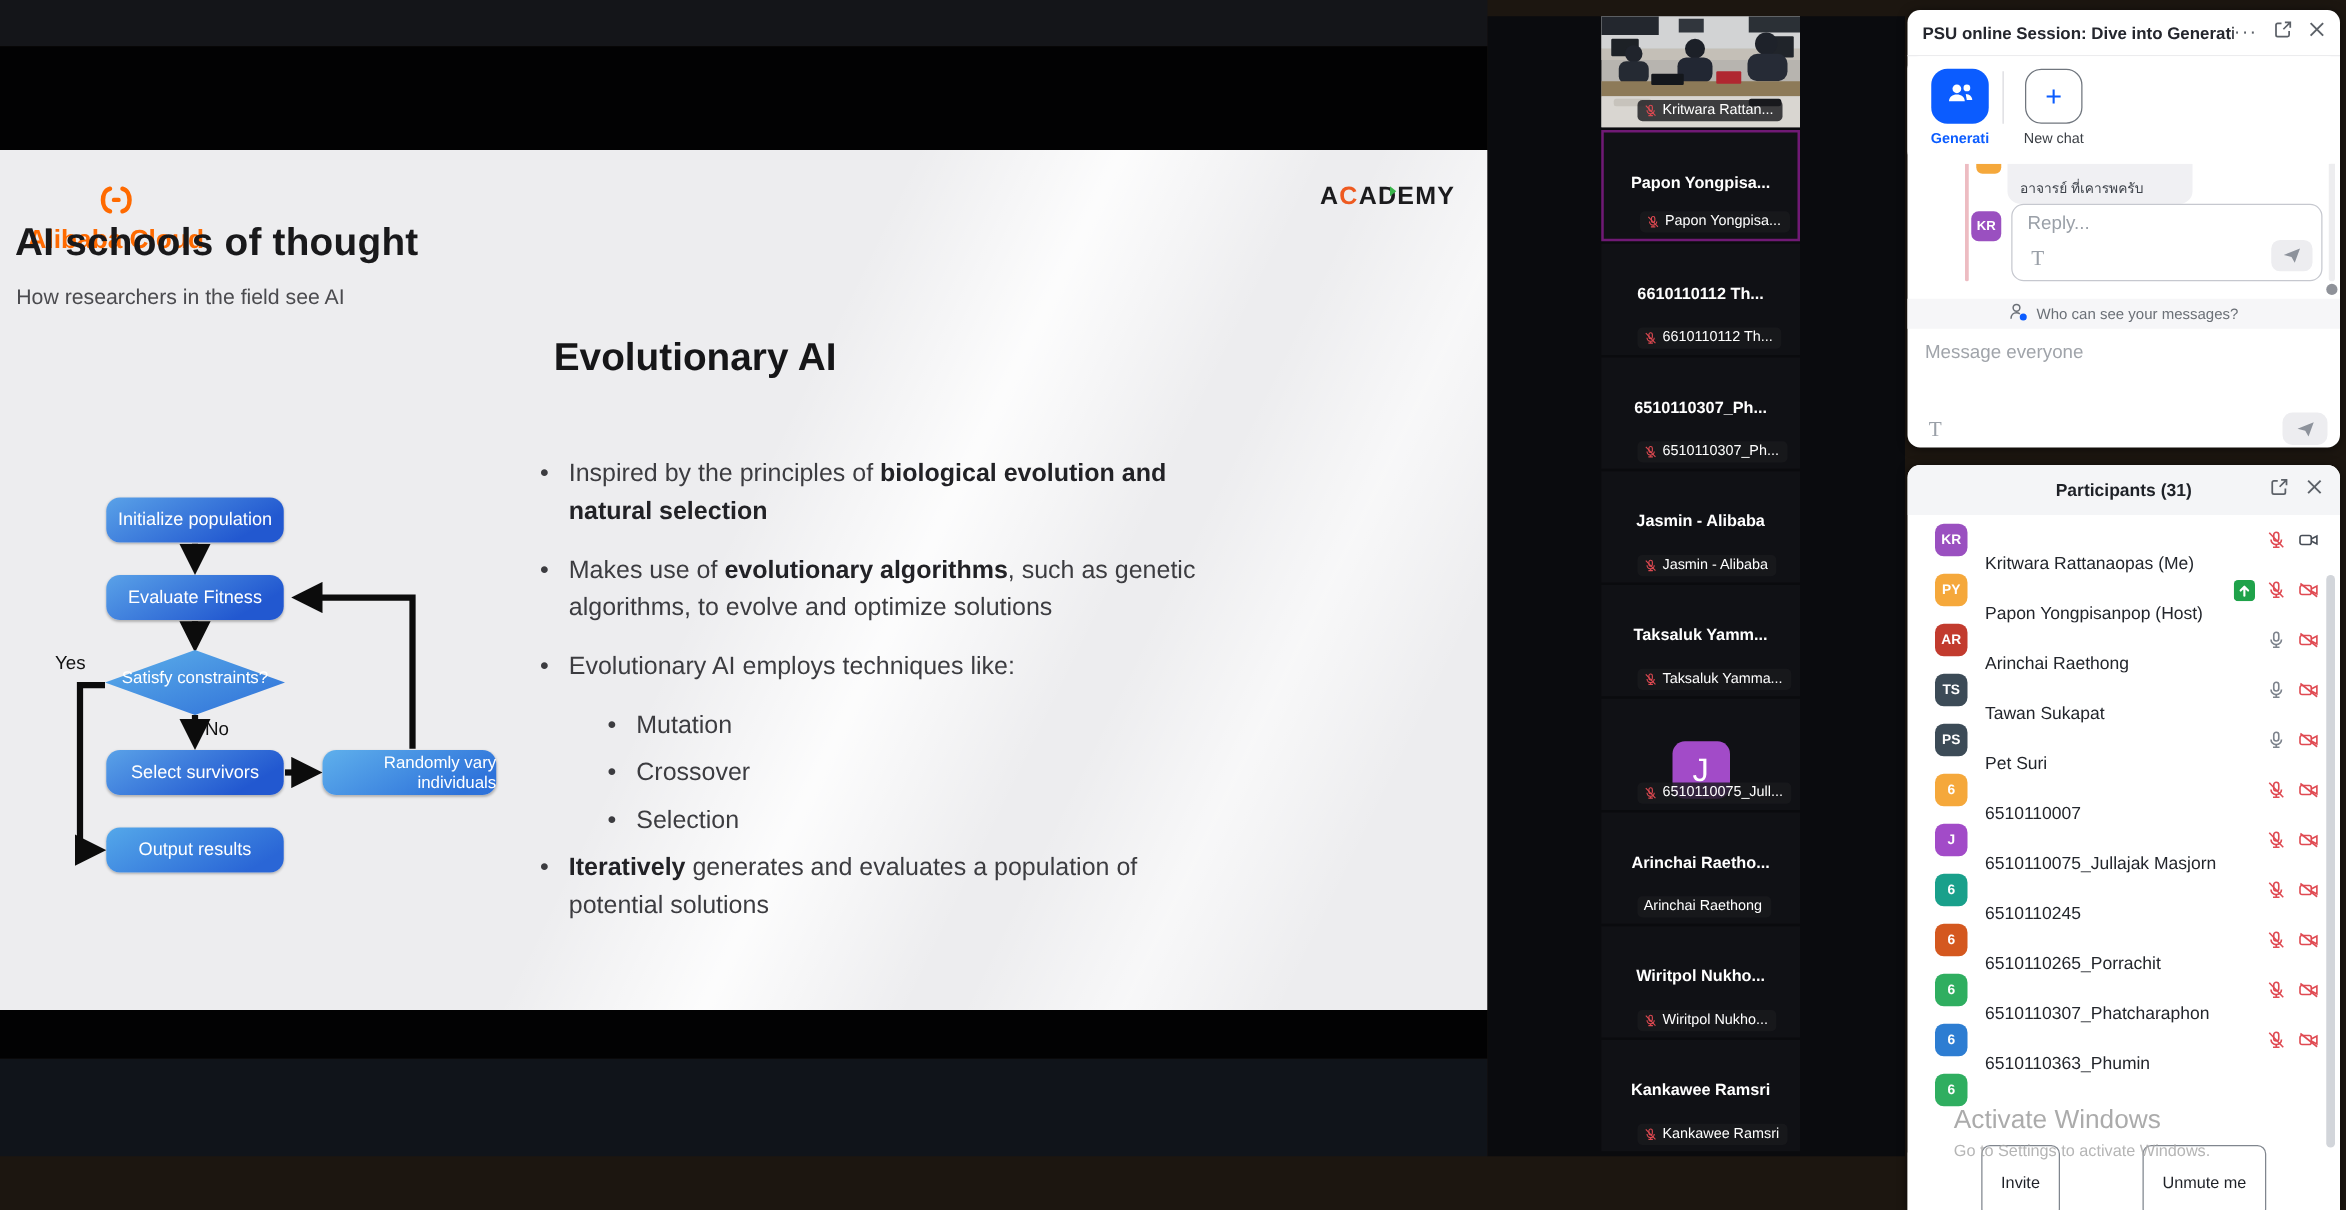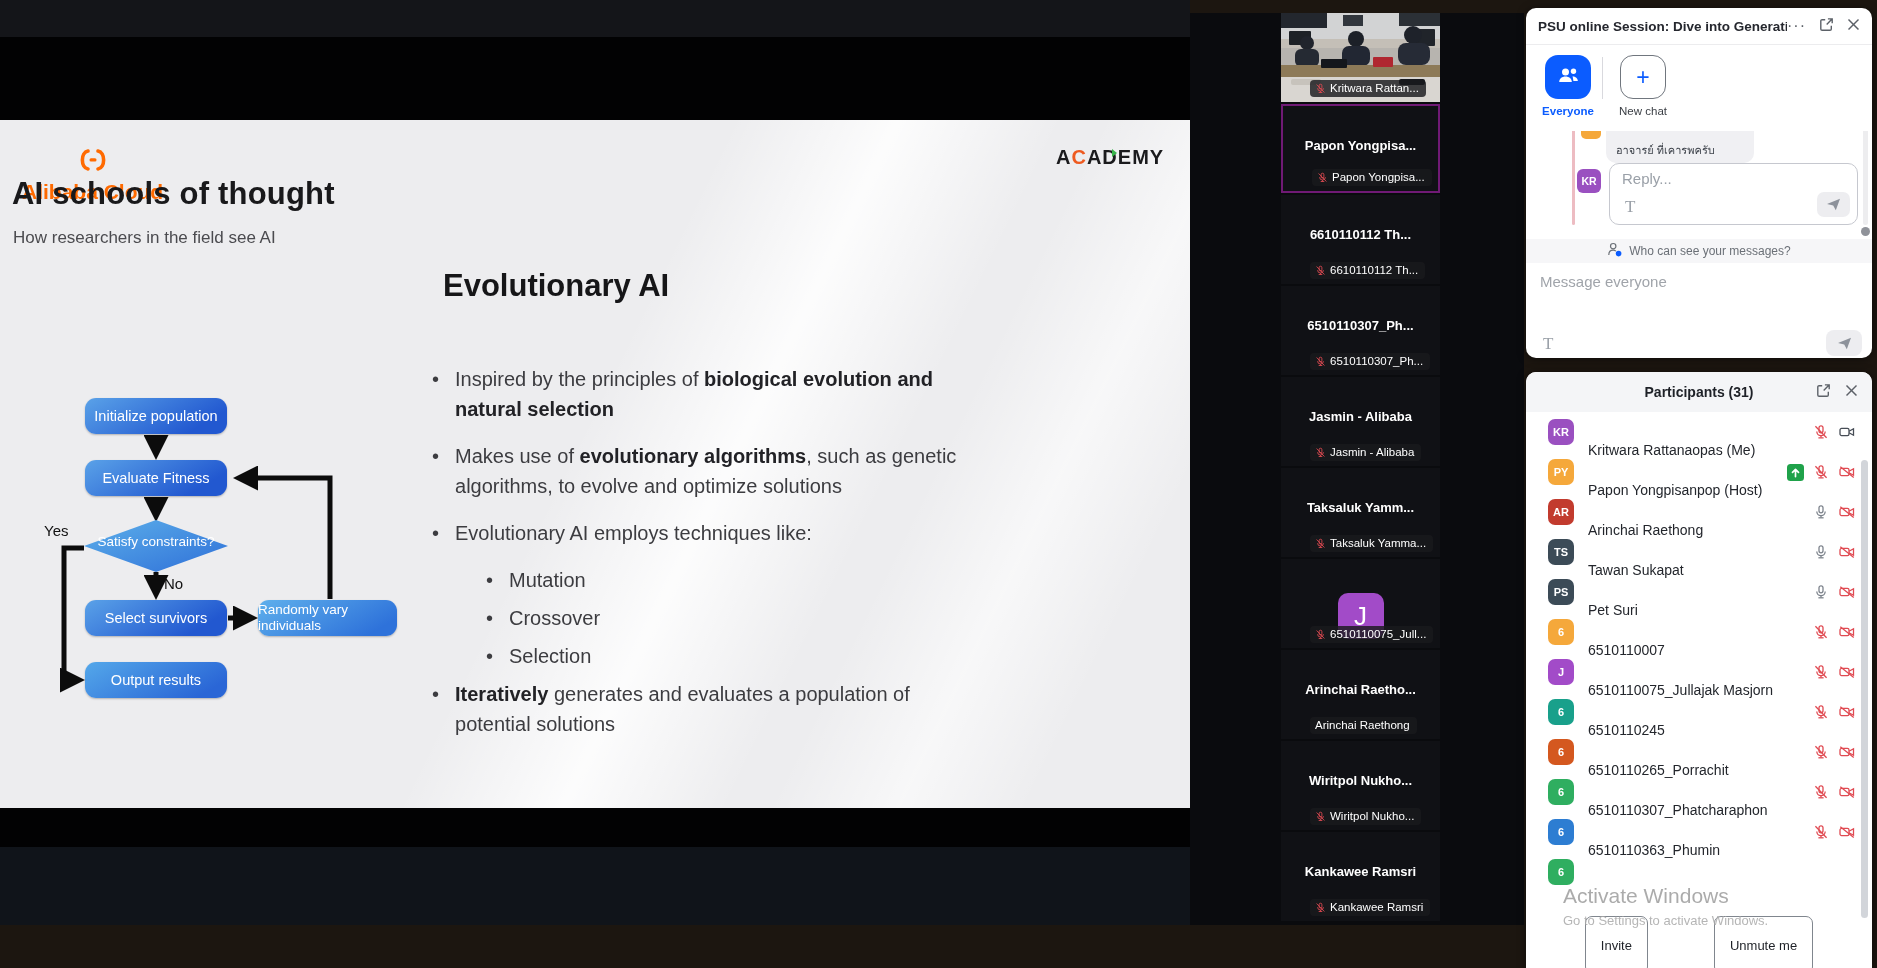--- a/index.html
+++ b/index.html
@@ -32,21 +32,21 @@
   .bullet{display:flex;gap:16px;font-size:20px;line-height:30px;color:#3c3c40;margin-bottom:17px;}
   .bullet .dot{color:#3c3c40;flex:0 0 auto;}
   .bullet .btxt{width:505px;}
   .bullet .bold{font-weight:bold;color:#222226;}
   .bullet.sub{margin-left:54px;margin-bottom:8px;}
   .bullet.sub .btxt{width:360px;}
 
   
   .fc-svg{position:absolute;left:0;top:0;width:1190px;height:688px;}
   .fc-box{position:absolute;width:142px;height:36px;border-radius:11px;color:#fff;font-size:14.5px;
-          display:flex;align-items:center;justify-content:center;text-align:left;
+          display:flex;align-items:center;justify-content:center;text-align:right;
           background:linear-gradient(150deg,#5aa2e8 0%,#2258d0 80%);box-shadow:0 1px 2px rgba(0,0,0,.25);}
   .fc-init{left:85px;top:278px;}
   .fc-eval{left:85px;top:340px;}
   .fc-select{left:85px;top:480px;}
   .fc-vary{left:258px;top:480px;width:139px;font-size:13.5px;line-height:16px;background:linear-gradient(150deg,#5fb0ec 0%,#2e72da 85%);}
   .fc-output{left:85px;top:542px;background:linear-gradient(150deg,#54a8ea 0%,#2a66d6 85%);}
   .fc-cond{position:absolute;left:80px;top:414px;width:152px;text-align:center;color:#fff;font-size:13.5px;white-space:nowrap;}
   .fc-yes{position:absolute;left:44px;top:402px;font-size:15px;color:#111;}
   .fc-no{position:absolute;left:164px;top:455px;font-size:15px;color:#111;}
 
@@ -384,21 +384,21 @@
     <div class="chat-tabs">
       <div class="tab">
         <div class="tab-btn blue">
           <span><svg width="25" height="21" viewBox="0 0 25 21" fill="#fff">
                 <circle cx="9.5" cy="7" r="3.5"></circle>
                 <path d="M3.2 17c0-3.4 2.8-5.5 6.3-5.5s6.3 2.1 6.3 5.5z"></path>
                 <circle cx="17.5" cy="6.3" r="2.7"></circle>
                 <path d="M16.6 11.2c2.9.2 5.2 2.1 5.2 4.8h-4.4"></path>
               </svg></span>
         </div>
-        <div class="tab-label active">Everyone</div>
+        <div class="tab-label active">Generati</div>
       </div>
       <div class="tab-sep"></div>
       <div class="tab">
         <div class="tab-btn plusb">
             <span>+</span>
           </div>
         <div class="tab-label">New chat</div>
       </div>
     </div>
 

